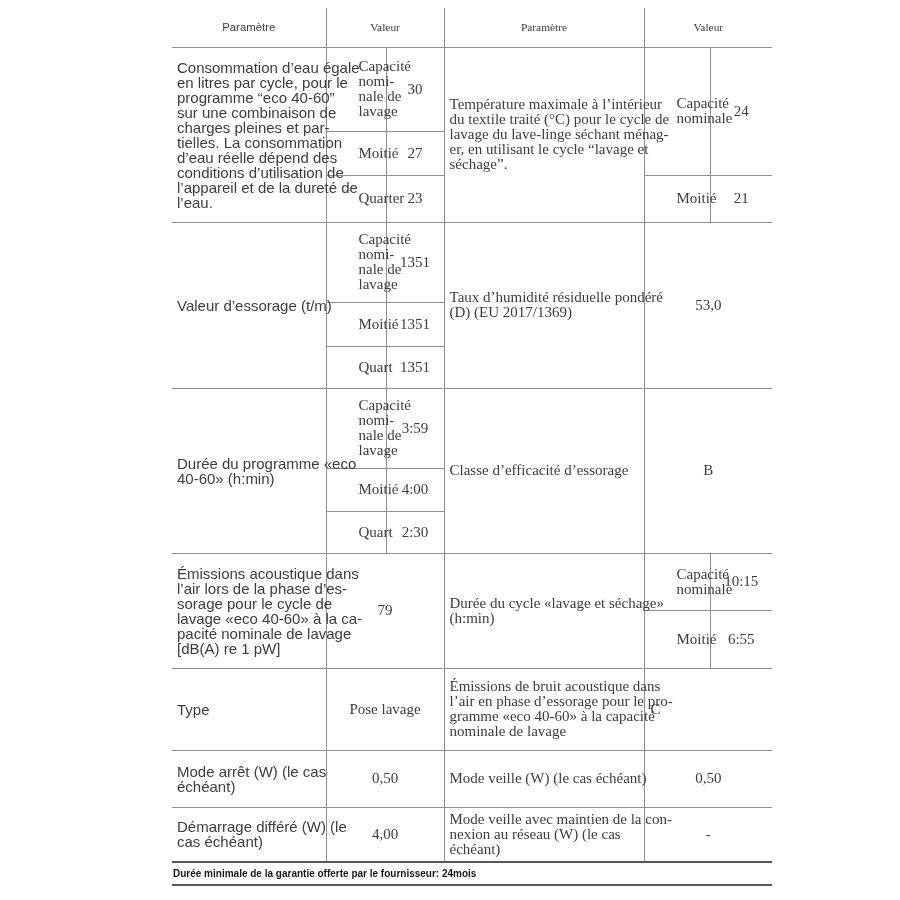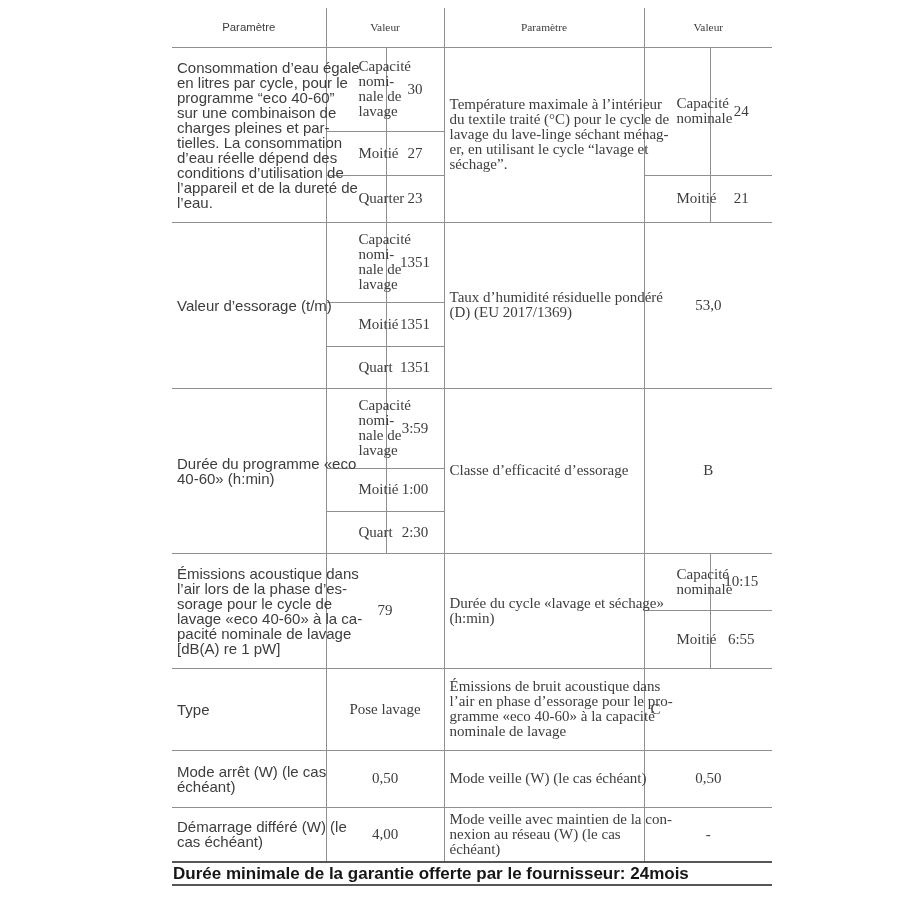--- a/index.html
+++ b/index.html
@@ -19,21 +19,21 @@
   .param { text-align:left; padding:4px 3px 4px 5px; }
   .sub { text-align:center;padding-left:32px; }
   .val { text-align:center; }
   .valleft { text-align:left; padding-left:6px; }
   .hcell { text-align:center; font-size:11.4px; }
   .bl { border-left:1px solid #8f8f8f;font-family:Liberation Serif, serif; }
   .ht { border-top:1px solid #8f8f8f; }
   .footer {
     width:600px; box-sizing:border-box;
     border-top:2px solid #565656; border-bottom:2px solid #565656;
-    font-weight:bold; color:#161616; font-size:17px; line-height:15px;
+    font-weight:bold; color:#161616; font-size:10px; line-height:15px;
     padding:3px 2px 3px 1px;
   }
 </style>
 </head>
 <body>
 
 <div class="sheet">
   <table class="spec">
     <colgroup>
       <col style="width:154px">
@@ -114,21 +114,21 @@
       <td class="sub pre bl ht">Capacité
 nomi-
 nale de
 lavage</td>
       <td class="val bl ht">3:59</td>
       <td class="param pre bl ht" rowspan="3">Classe d’efficacité d’essorage</td>
       <td class="val bl ht" colspan="2" rowspan="3">B</td>
     </tr>
     <tr style="height:43px">
       <td class="sub bl ht">Moitié</td>
-      <td class="val bl ht">1:00</td>
+      <td class="val bl ht">4:00</td>
     </tr>
     <tr style="height:42px">
       <td class="sub bl ht">Quart</td>
       <td class="val bl ht">2:30</td>
     </tr>
 
     <tr style="height:57px">
       <td class="param pre ht" rowspan="2">Émissions acoustique dans
 l’air lors de la phase d’es-
 sorage pour le cycle de

